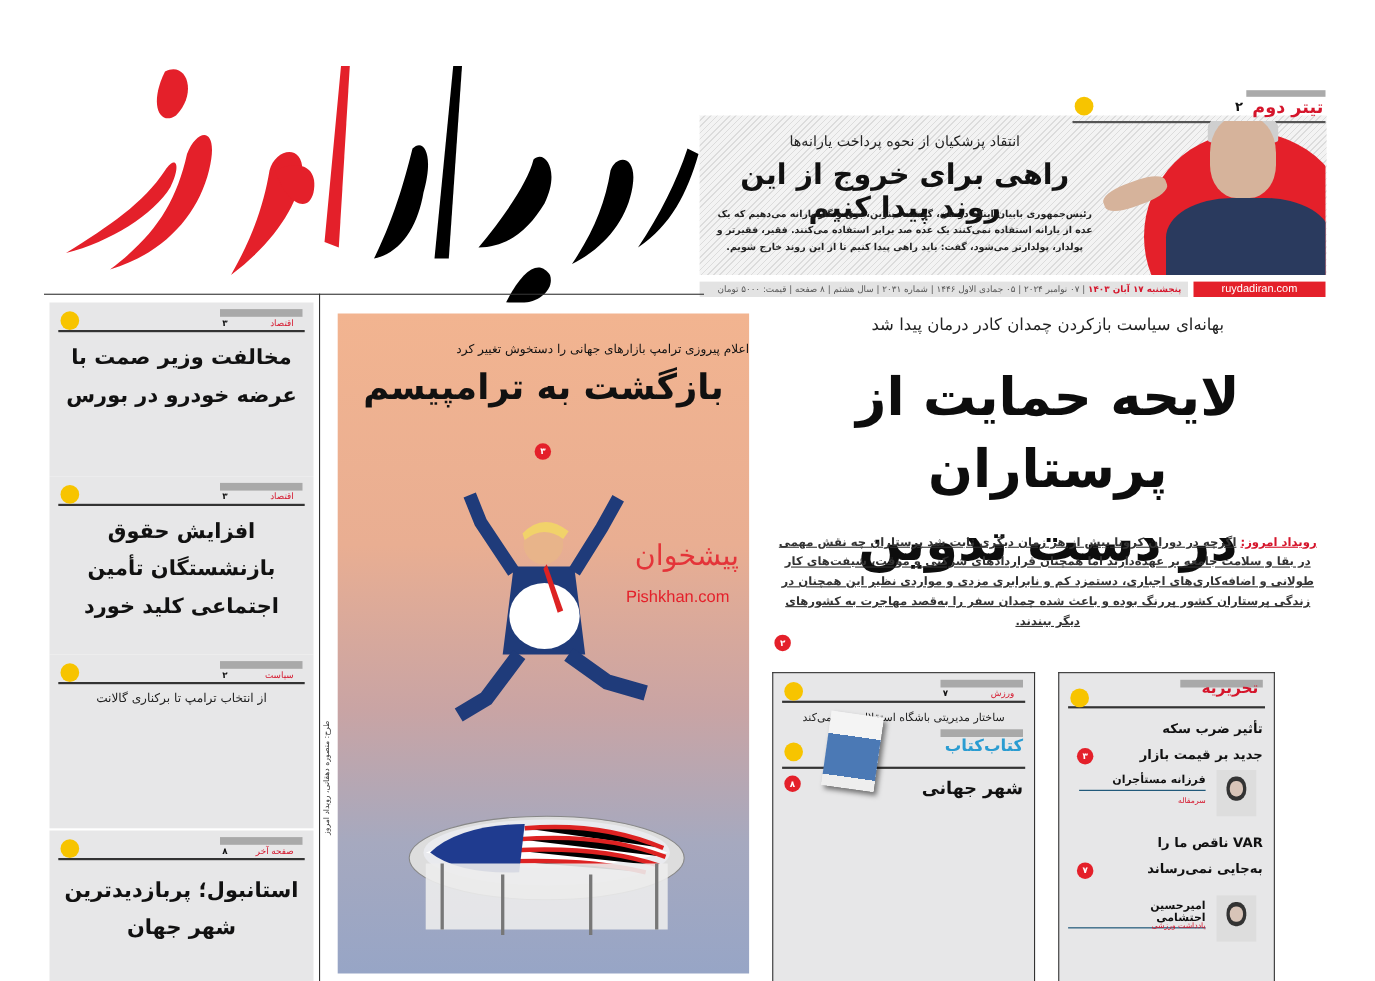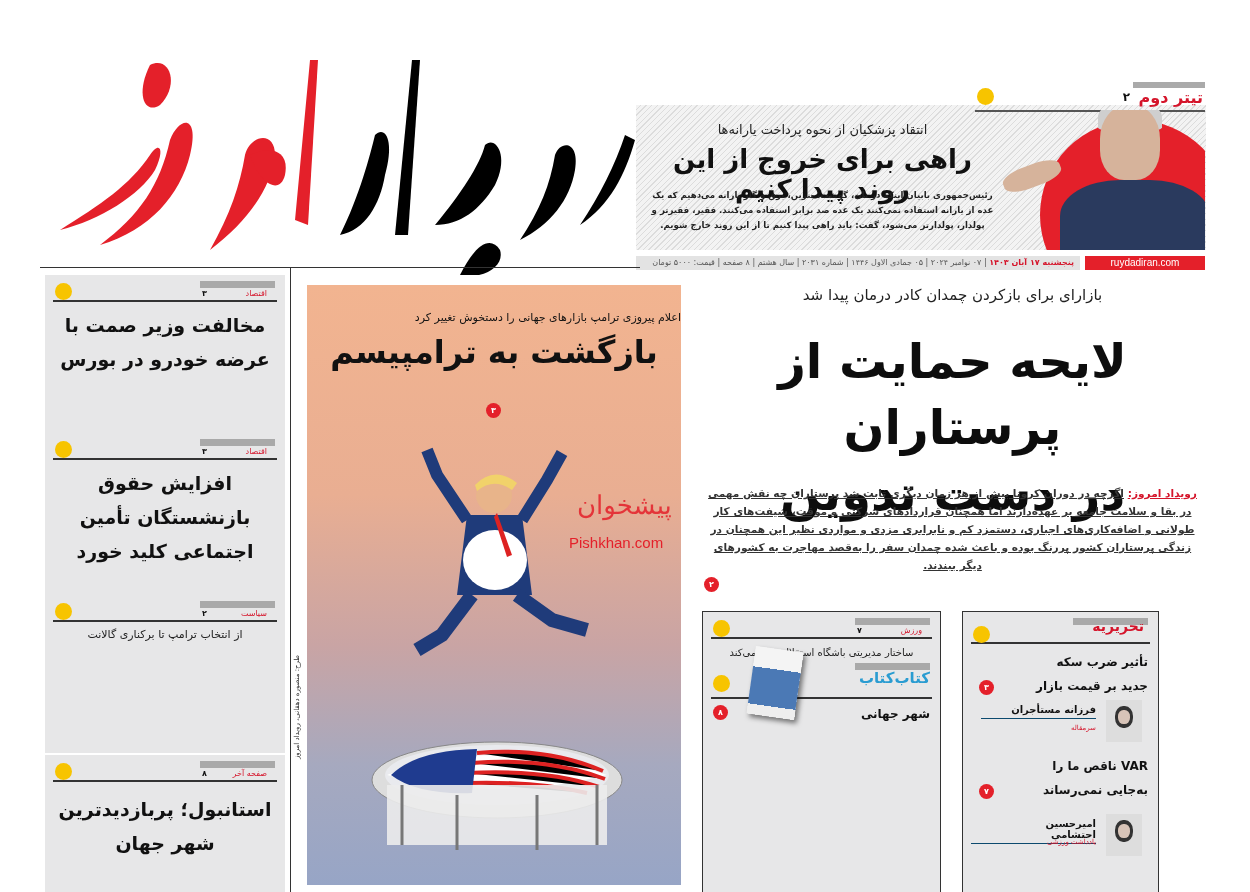--- a/index.html
+++ b/index.html
@@ -61,21 +61,21 @@
 .m-num{left:704px;top:577px}
 
 .box{border:1px solid #333;background:#e7e7e8;padding:0 8px}
 .sports{left:702px;top:611px;width:239px;height:281px;border-bottom:none}
 .edit{left:962px;top:611px;width:197px;height:281px;border-bottom:none}
 .s-kicker{text-align:center;font-size:10px;color:#222;line-height:16px}
 .s-head{text-align:center;font-size:23px;font-weight:bold;line-height:38px;margin-top:4px}
 .book{position:relative;margin-top:8px;height:70px}
 .book .sechead .lbl{font-size:15px;color:#2a9cd1;top:0;right:2px;font-weight:bold}
 .book-cover{position:absolute;left:40px;top:-20px;width:48px;height:68px;background:linear-gradient(180deg,#f4f4f4 0 30%,#4b79b5 30% 85%,#eee 85%);transform:rotate(8deg);box-shadow:3px 3px 5px rgba(0,0,0,.5)}
-.book-title{position:absolute;right:2px;top:38px;font-size:12px;font-weight:bold}
+.book-title{position:absolute;right:2px;top:38px;font-size:16px;font-weight:bold}
 .book-num{position:absolute;left:2px;top:36px}
 .e-lbl{font-size:14px!important;color:#d5152b!important;top:6px!important;right:6px!important;font-weight:bold}
 .e-head{text-align:right;font-size:12px;font-weight:bold;line-height:24px;padding-right:2px}
 .author{position:relative;height:50px;margin-top:2px}
 .author .photo{position:absolute;right:8px;top:0;width:36px;height:42px;background:#ddd}
 .author .photo::before{content:"";position:absolute;left:9px;top:6px;width:18px;height:22px;border-radius:45%;background:#333}
 .author .photo::after{content:"";position:absolute;left:12px;top:10px;width:12px;height:14px;border-radius:45%;background:#d8c4b8}
 .author .name{position:absolute;right:54px;top:4px;font-size:10px;font-weight:bold;border-bottom:1px solid #0c4a6e;padding:0 0 3px 30px}
 .author .role{position:absolute;right:54px;top:24px;font-size:7px;color:#d5152b}
 .e-num{position:absolute;left:8px}
@@ -202,21 +202,21 @@
         <line x1="150" y1="360" x2="150" y2="415"></line>
         <line x1="230" y1="360" x2="230" y2="415"></line>
         <line x1="290" y1="350" x2="290" y2="410"></line>
       </g>
   </svg>
   <div class="wm1">پیشخوان</div>
   <div class="wm2">Pishkhan.com</div>
   <div class="credit">طرح: منصوره دهقانی، رویداد امروز</div>
 </div>
 
-<div class="abs m-kicker">بازار‌ای برای بازکردن چمدان کادر درمان پیدا شد</div>
+<div class="abs m-kicker">بهانه‌ای سیاست بازکردن چمدان کادر درمان پیدا شد</div>
 <div class="abs m-head">
   <div>لایحه حمایت از پرستاران</div>
   <div>در دست تدوین</div>
 </div>
 <div class="abs m-lead">
   <span class="src u">رویداد امروز:</span>
   <span class="u">اگرچه در دوران کرونا بیش از هر زمان دیگری ثابت شد پرستاران چه نقش مهمی در بقا و سلامت جامعه بر عهده‌دارند اما همچنان قراردادهای شرکتی و موقت، شیفت‌های کار طولانی و اضافه‌کاری‌های اجباری، دستمزد کم و نابرابری مزدی و مواردی نظیر این همچنان در زندگی پرستاران کشور پررنگ بوده و باعث شده چمدان سفر را به‌قصد مهاجرت به کشورهای دیگر ببندند.</span>
 </div>
 <div class="abs numdot m-num">۲</div>
 

